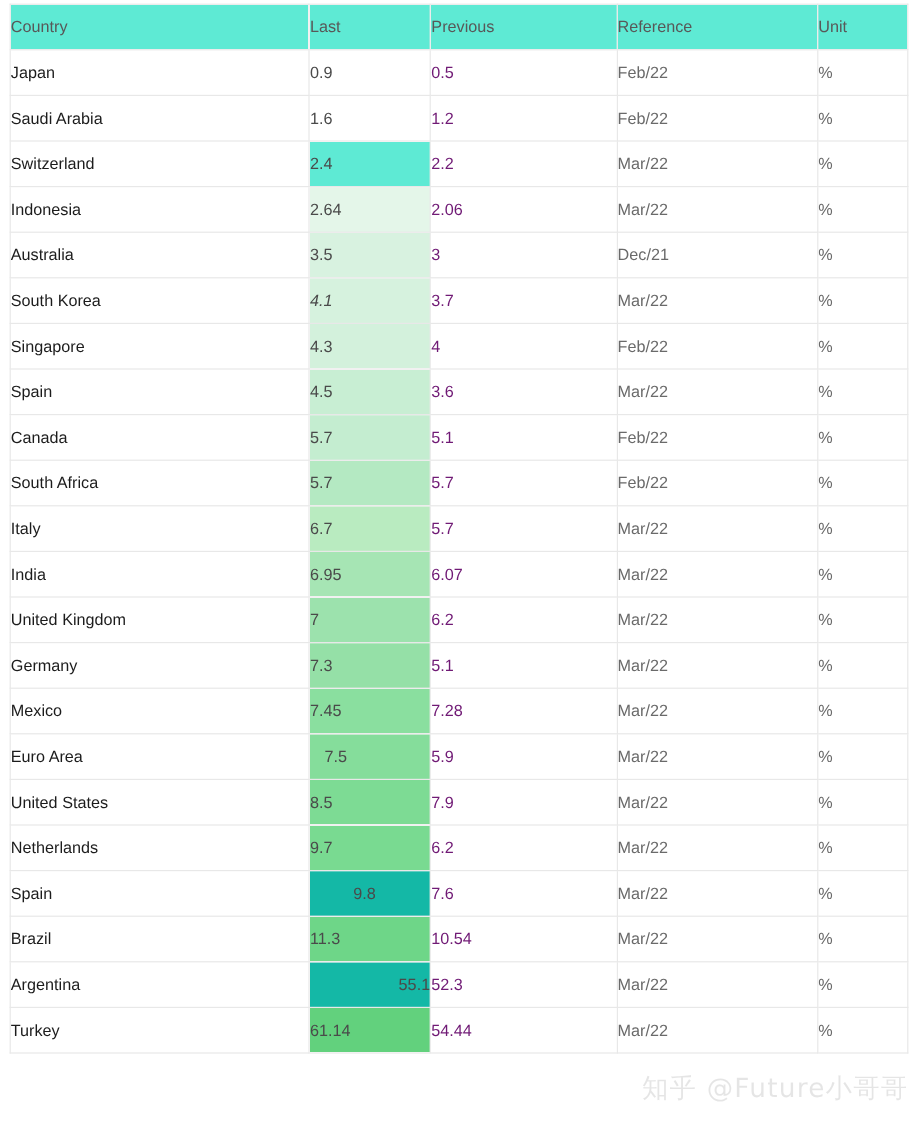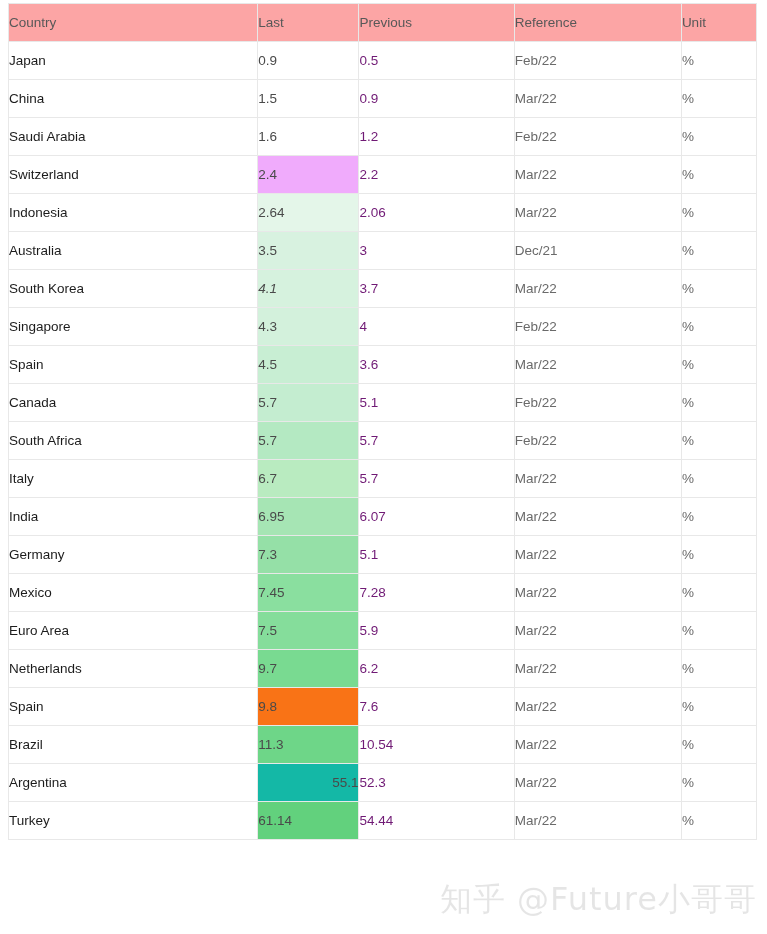--- a/index.html
+++ b/index.html
@@ -36,21 +36,21 @@
     height: 37px;
     vertical-align: middle;
     font-weight: normal;
     text-align: left;
     font-size: 13.5px;
     white-space: nowrap;
     overflow: hidden;
   }
 
   thead tr {
-    background: #fca5a5;
+    background: #5eead4;
   }
   thead th {
     height: 38px;
     color: #585858;
     font-size: 13.5px;
     font-weight: normal;
   }
 
   
   .col-country { width: 249px; }
@@ -95,21 +95,21 @@
   
   td.last {
     border-left: 1px solid #e8e8e8;
     border-right: 1px solid #e8e8e8;
   }
 
   #watermark {
     position: absolute;
     right: 10px;
     bottom: 12px;
-    font-size: 32px;
+    font-size: 22px;
     color: rgba(0,0,0,0.10);
     font-family: "DejaVu Sans", sans-serif;
     letter-spacing: 1px;
     pointer-events: none;
     user-select: none;
     white-space: nowrap;
   }
 </style>
 </head>
 <body>
@@ -134,36 +134,29 @@
     </thead>
     <tbody id="table-body">
         <tr>
           <td class="country">Japan</td>
           <td class="last">0.9</td>
           <td class="previous">0.5</td>
           <td class="reference">Feb/22</td>
           <td class="unit">%</td>
         </tr>
         <tr>
-          <td class="country">China</td>
-          <td class="last">1.5</td>
-          <td class="previous">0.9</td>
-          <td class="reference">Mar/22</td>
-          <td class="unit">%</td>
-        </tr>
-        <tr>
           <td class="country">Saudi Arabia</td>
           <td class="last">1.6</td>
           <td class="previous">1.2</td>
           <td class="reference">Feb/22</td>
           <td class="unit">%</td>
         </tr>
         <tr>
           <td class="country">Switzerland</td>
-          <td class="last" style="background-color: #f0abfc;">2.4</td>
+          <td class="last" style="background-color: #5eead4;">2.4</td>
           <td class="previous">2.2</td>
           <td class="reference">Mar/22</td>
           <td class="unit">%</td>
         </tr>
         <tr>
           <td class="country">Indonesia</td>
           <td class="last" style="background-color: rgb(228, 246, 233); margin-left: 30px;">2.64</td>
           <td class="previous">2.06</td>
           <td class="reference">Mar/22</td>
           <td class="unit">%</td>
@@ -218,50 +211,64 @@
           <td class="unit">%</td>
         </tr>
         <tr>
           <td class="country">India</td>
           <td class="last" style="background-color: rgb(166, 229, 180);">6.95</td>
           <td class="previous">6.07</td>
           <td class="reference">Mar/22</td>
           <td class="unit">%</td>
         </tr>
         <tr>
+          <td class="country">United Kingdom</td>
+          <td class="last" style="background-color: rgb(156, 226, 173);">7</td>
+          <td class="previous">6.2</td>
+          <td class="reference">Mar/22</td>
+          <td class="unit">%</td>
+        </tr>
+        <tr>
           <td class="country">Germany</td>
           <td class="last" style="background-color: rgb(149, 224, 167);">7.3</td>
           <td class="previous">5.1</td>
           <td class="reference">Mar/22</td>
           <td class="unit">%</td>
         </tr>
         <tr>
           <td class="country">Mexico</td>
           <td class="last" style="background-color: rgb(138, 223, 159);">7.45</td>
           <td class="previous">7.28</td>
           <td class="reference">Mar/22</td>
           <td class="unit">%</td>
         </tr>
         <tr>
           <td class="country">Euro Area</td>
-          <td class="last" style="background-color: rgb(133, 221, 155);">7.5</td>
+          <td class="last" style="background-color: rgb(133, 221, 155); padding-left: 12px;">7.5</td>
           <td class="previous">5.9</td>
+          <td class="reference">Mar/22</td>
+          <td class="unit">%</td>
+        </tr>
+        <tr>
+          <td class="country">United States</td>
+          <td class="last" style="background-color: rgb(125, 219, 148);">8.5</td>
+          <td class="previous">7.9</td>
           <td class="reference">Mar/22</td>
           <td class="unit">%</td>
         </tr>
         <tr>
           <td class="country">Netherlands</td>
           <td class="last" style="background-color: rgb(121, 218, 145);">9.7</td>
           <td class="previous">6.2</td>
           <td class="reference">Mar/22</td>
           <td class="unit">%</td>
         </tr>
         <tr>
           <td class="country">Spain</td>
-          <td class="last" style="background-color: #f97316;">9.8</td>
+          <td class="last" style="background-color: #14b8a6; padding-left: 36px;">9.8</td>
           <td class="previous">7.6</td>
           <td class="reference">Mar/22</td>
           <td class="unit">%</td>
         </tr>
         <tr>
           <td class="country">Brazil</td>
           <td class="last" style="background-color: rgb(110, 214, 136);">11.3</td>
           <td class="previous">10.54</td>
           <td class="reference">Mar/22</td>
           <td class="unit">%</td>

